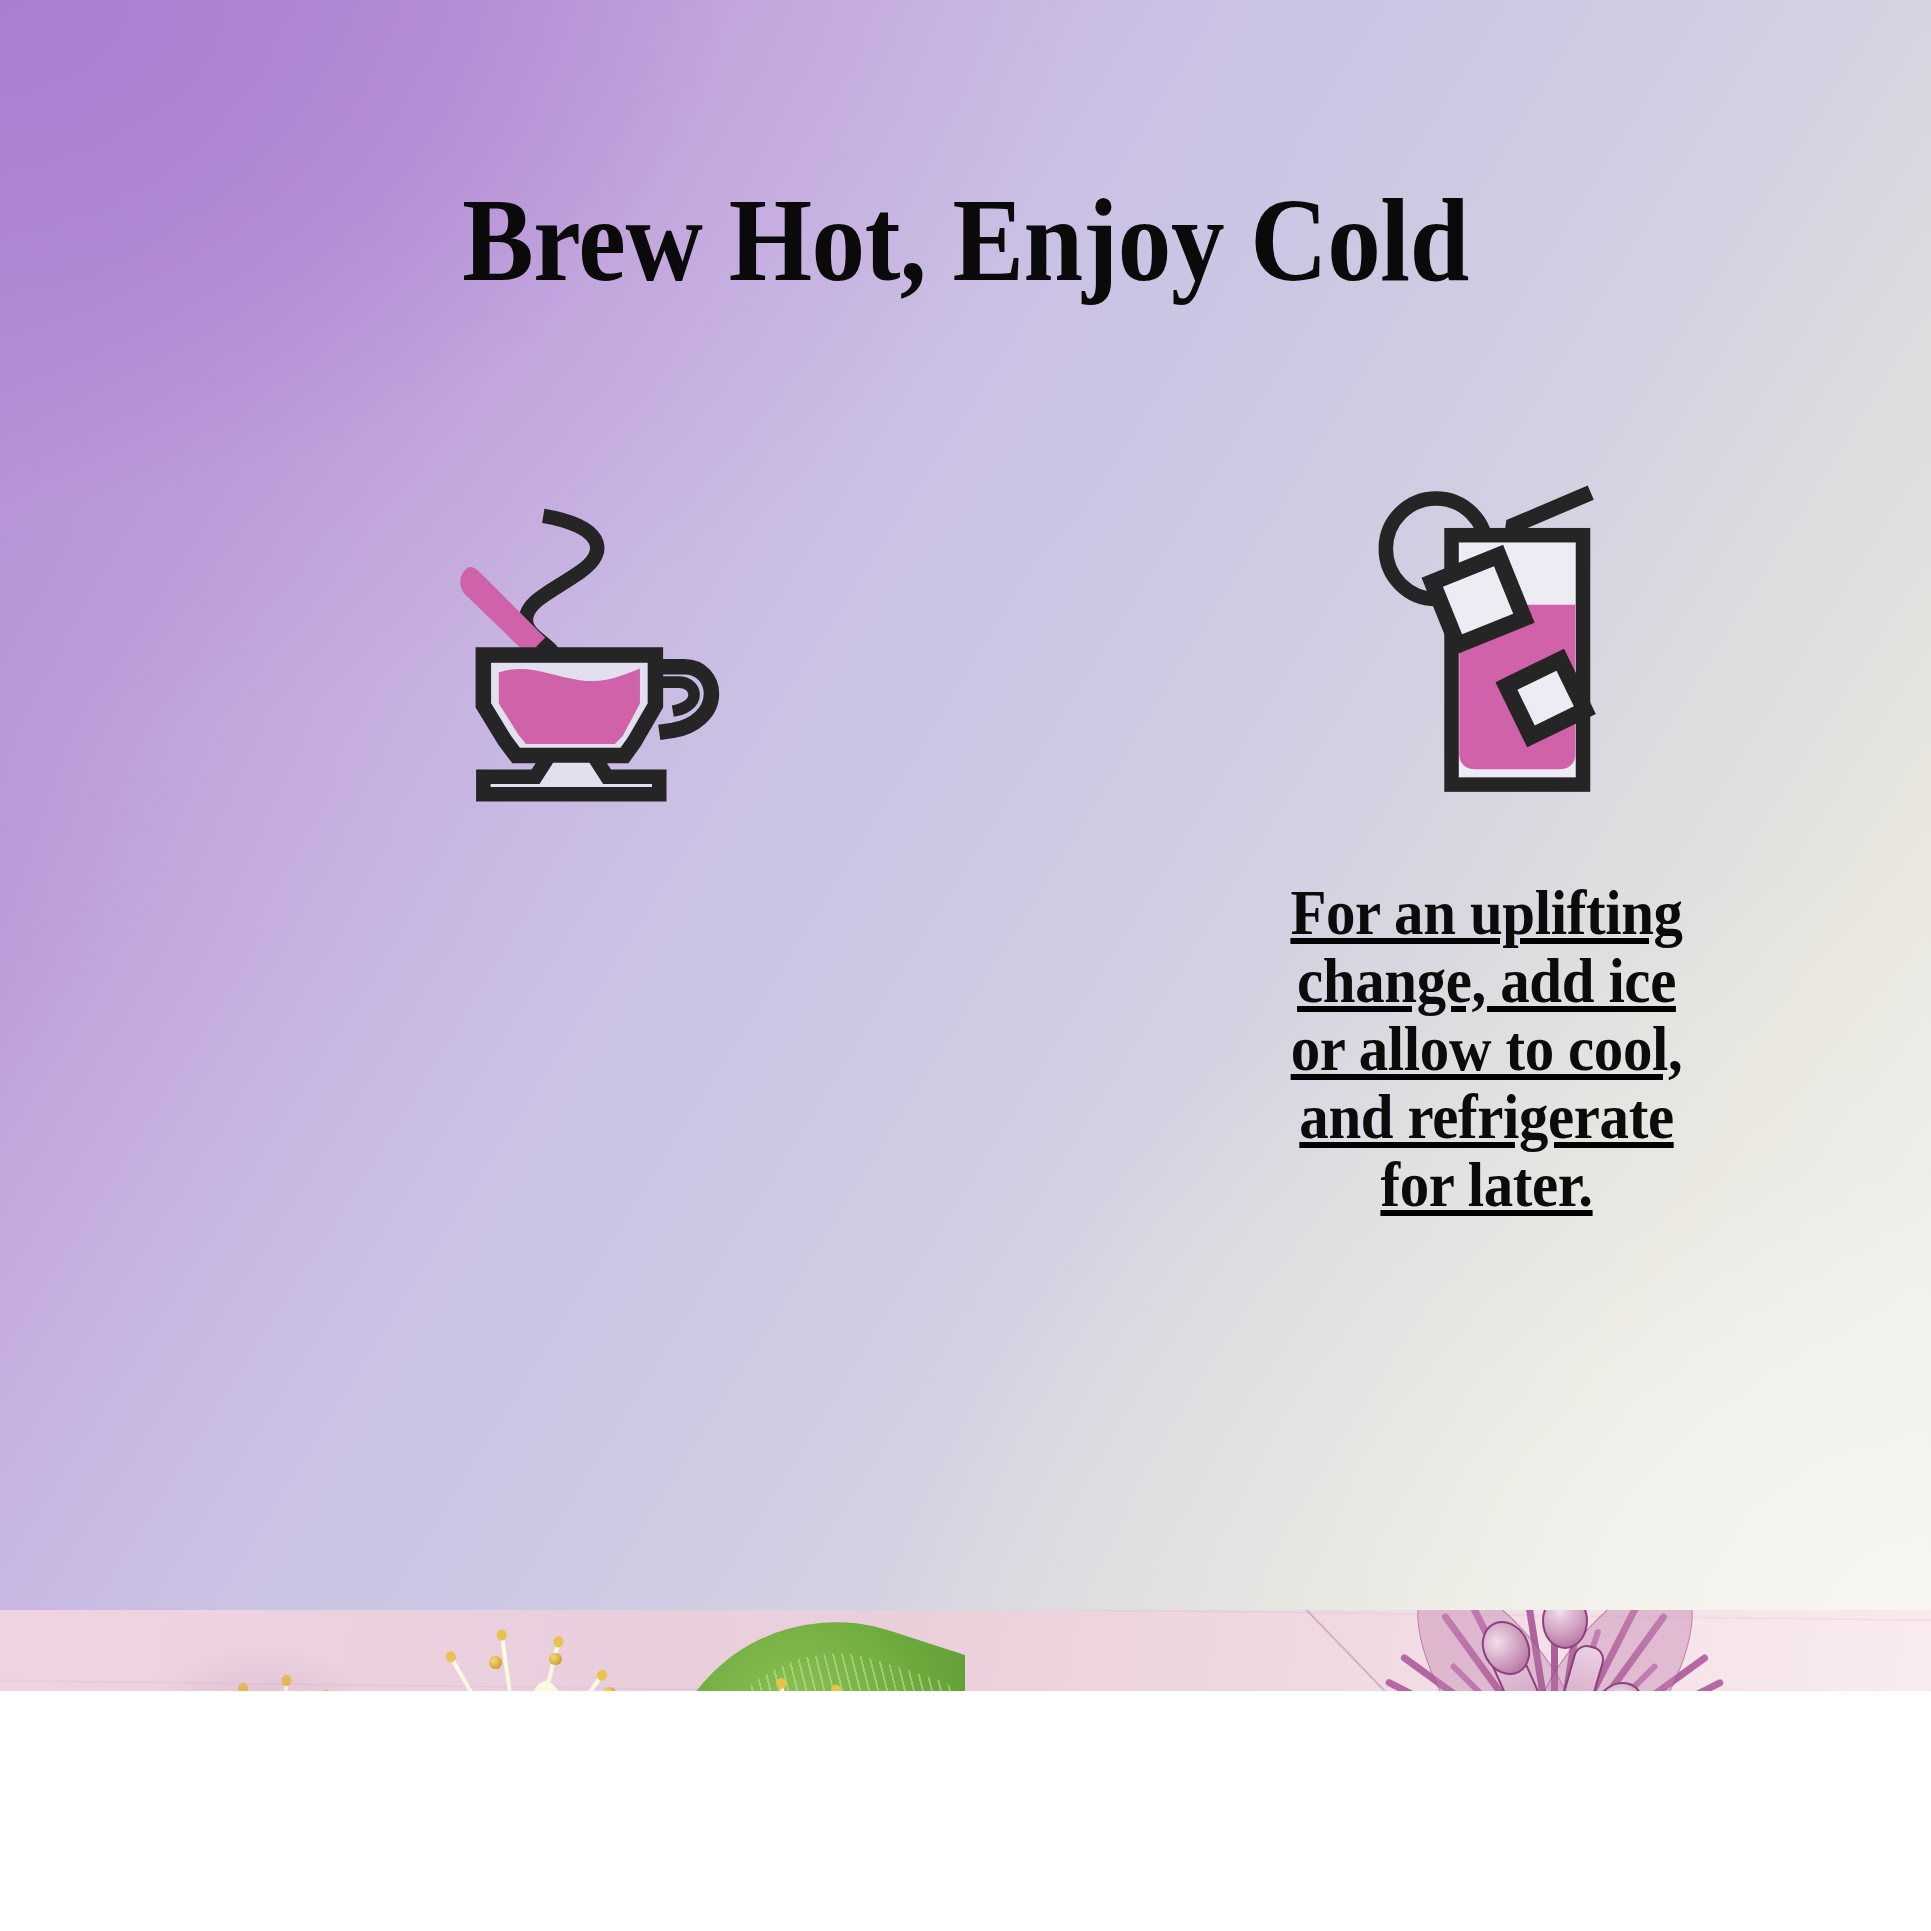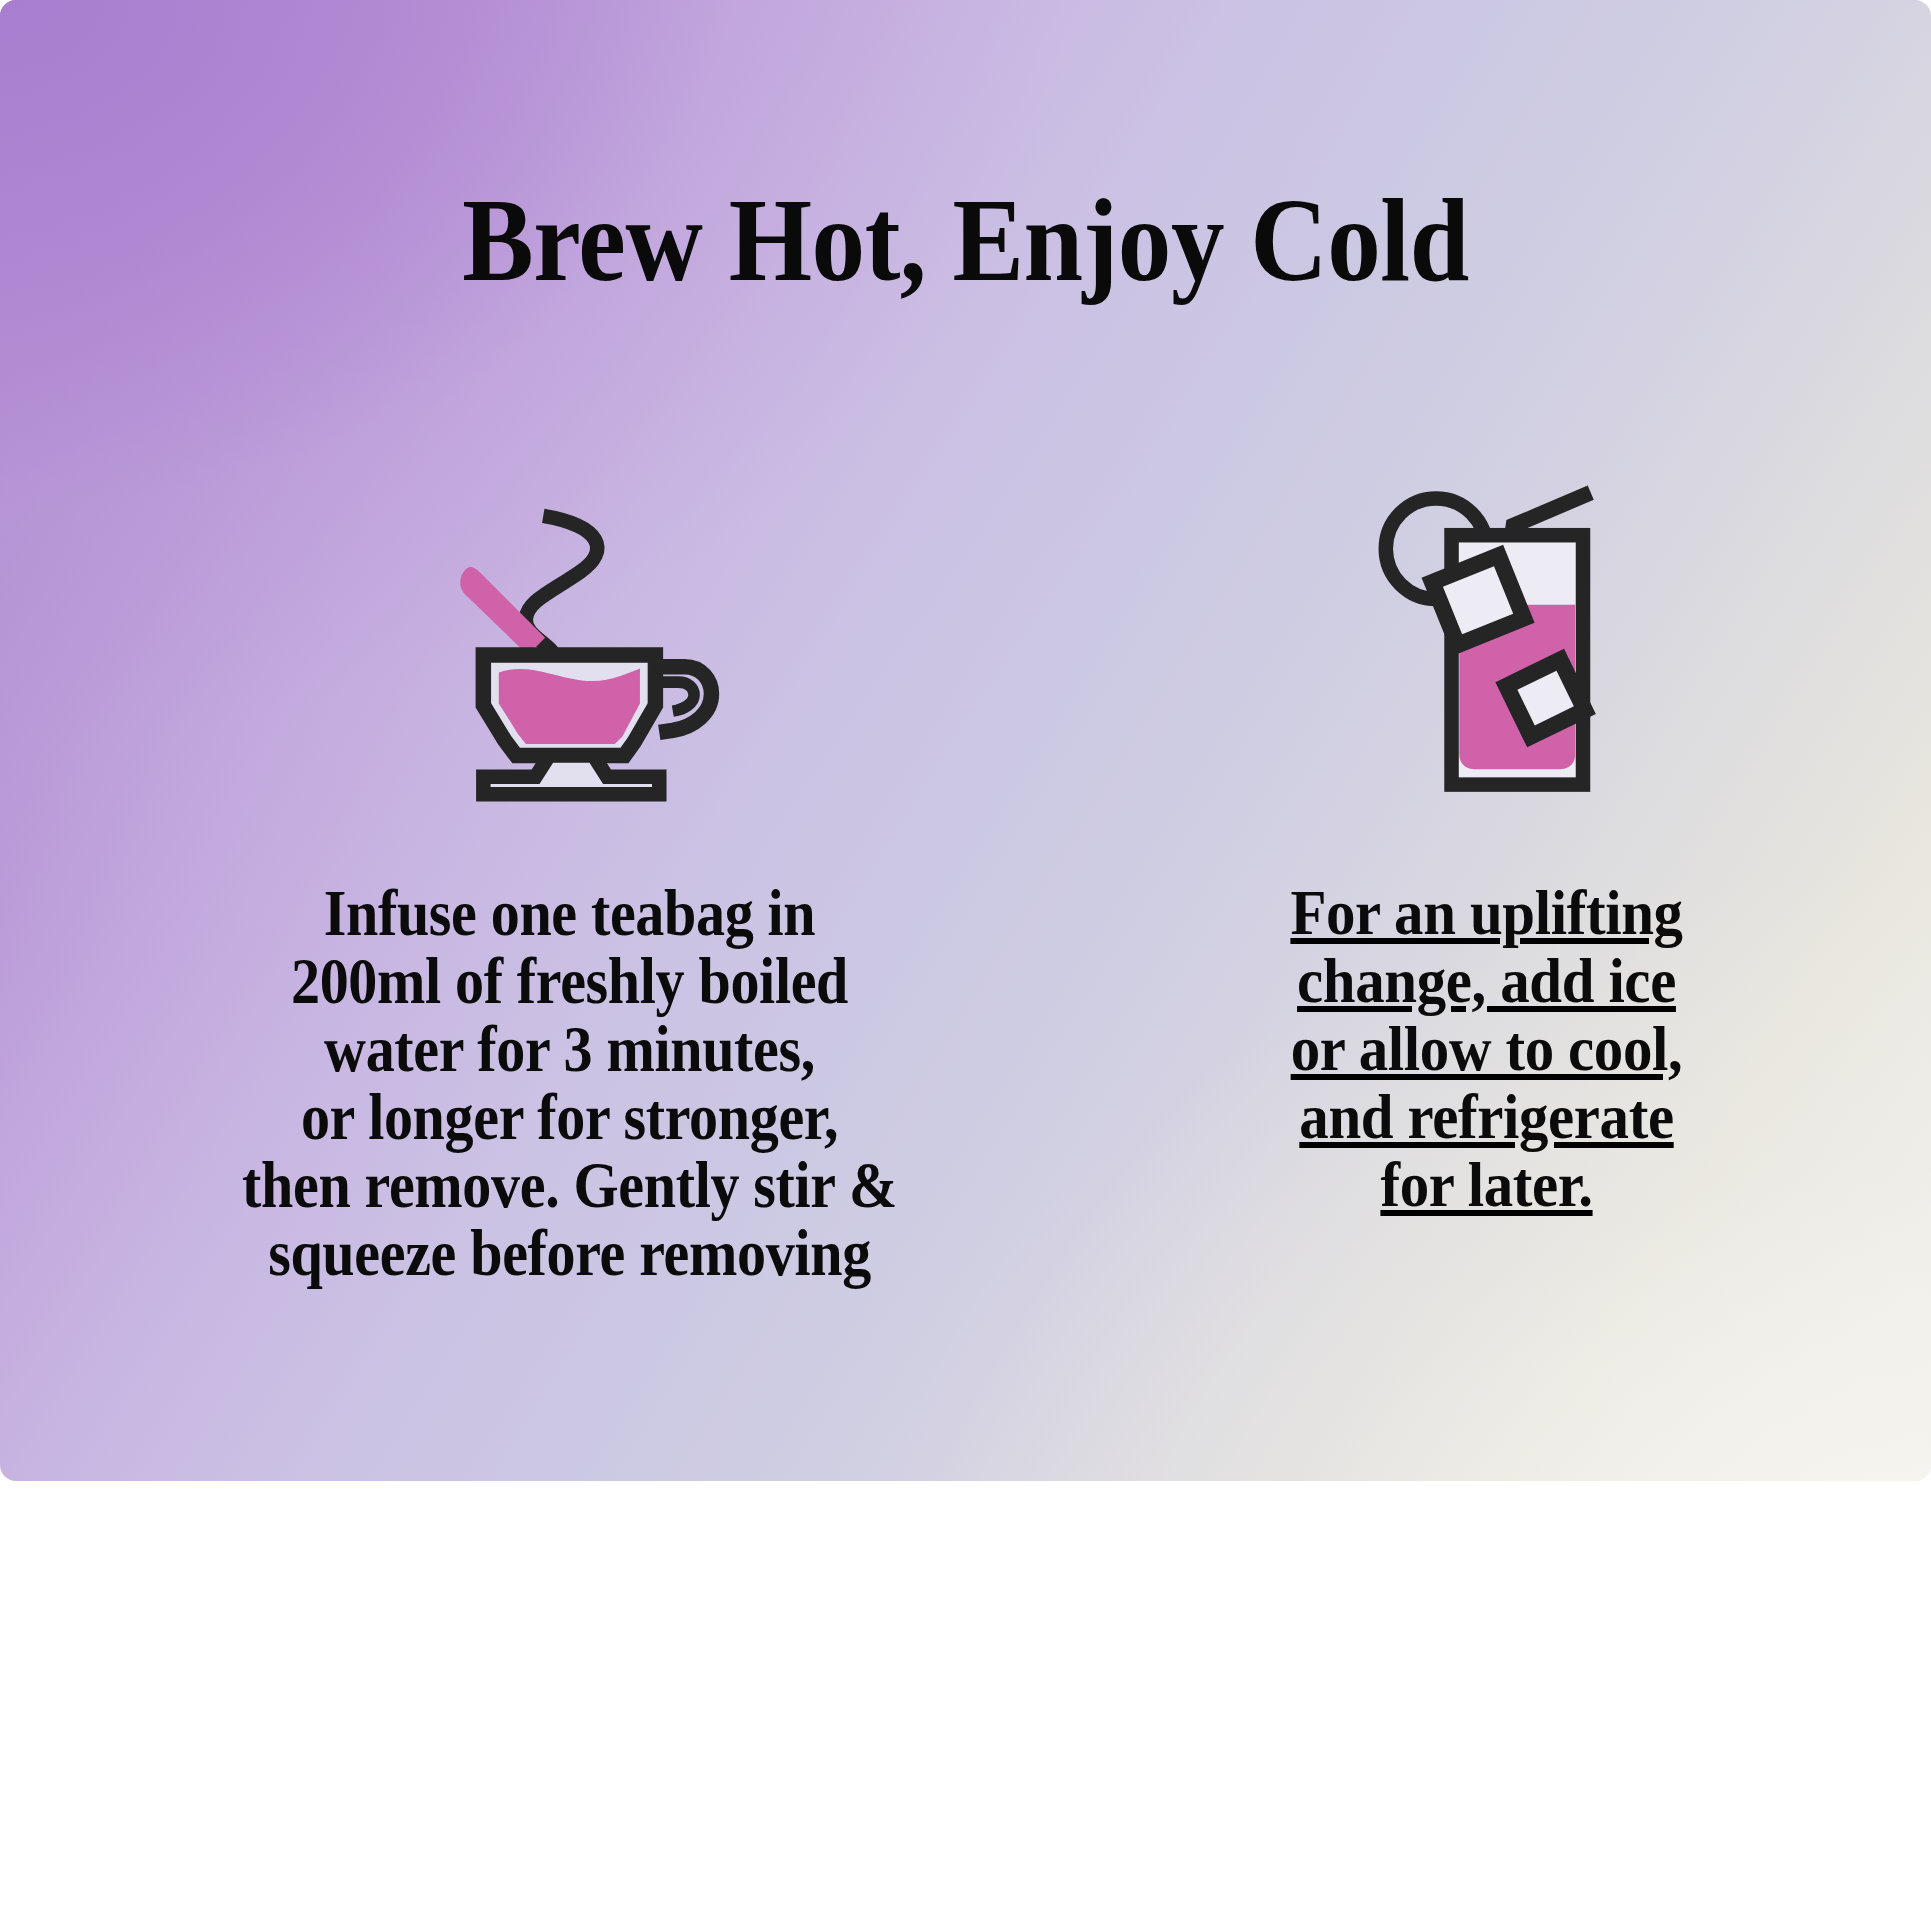--- a/index.html
+++ b/index.html
@@ -3,24 +3,23 @@
 <meta charset="utf-8">
 <style>
   html, body {
     margin: 0;
     padding: 0;
     background: #ffffff;
   }
   #poster {
     position: relative;
     width: 1931px;
-    height: 1481px;
+    height: 1691px;
     overflow: hidden;
     font-family: "Liberation Serif", "DejaVu Serif", serif;
-    border-radius: 16px;
   }
 
   
   .bg-gradient {
     position: absolute;
     left: 0; top: 0;
     width: 1931px;
     height: 1612px;
     background:
       linear-gradient(122deg,
@@ -357,28 +356,20 @@
 
           <path d="M228 190 L 258 190 C 276 190, 286 204, 286 218
                    C 286 238, 268 252, 246 256 L 232 258" fill="none" stroke="#252525" stroke-width="16" stroke-linejoin="round"></path>
           <path d="M234 206 L 252 206 C 262 206, 268 212, 268 219
                    C 268 228, 258 234, 246 236" fill="none" stroke="#252525" stroke-width="12"></path>
 
           <path d="M118 282 L 104 304 L 50 304 L 50 322 L 232 322 L 232 304 L 178 304 L 164 282 Z" fill="#E2E0EE" stroke="#252525" stroke-width="15" stroke-linejoin="miter"></path>
         </svg>
       </div>
 
-      <div class="body-text body-left">
-        <span class="ln">Infuse one teabag in</span>
-        <span class="ln">200ml of freshly boiled</span>
-        <span class="ln">water for 3 minutes,</span>
-        <span class="ln">or longer for stronger,</span>
-        <span class="ln">then remove. Gently stir &amp;</span>
-        <span class="ln">squeeze before removing</span>
-      </div>
     </div>
 
     <div class="col col-right">
 
       <div class="icon-wrap right">
         <svg width="290" height="319" viewBox="0 0 300 330" aria-hidden="true">
 
           <circle cx="88" cy="68" r="52" fill="none" stroke="#252525" stroke-width="15"></circle>
 
           <path d="M248 10 L 168 44 L 156 128" fill="none" stroke="#252525" stroke-width="16" stroke-linejoin="miter" stroke-linecap="butt"></path>

